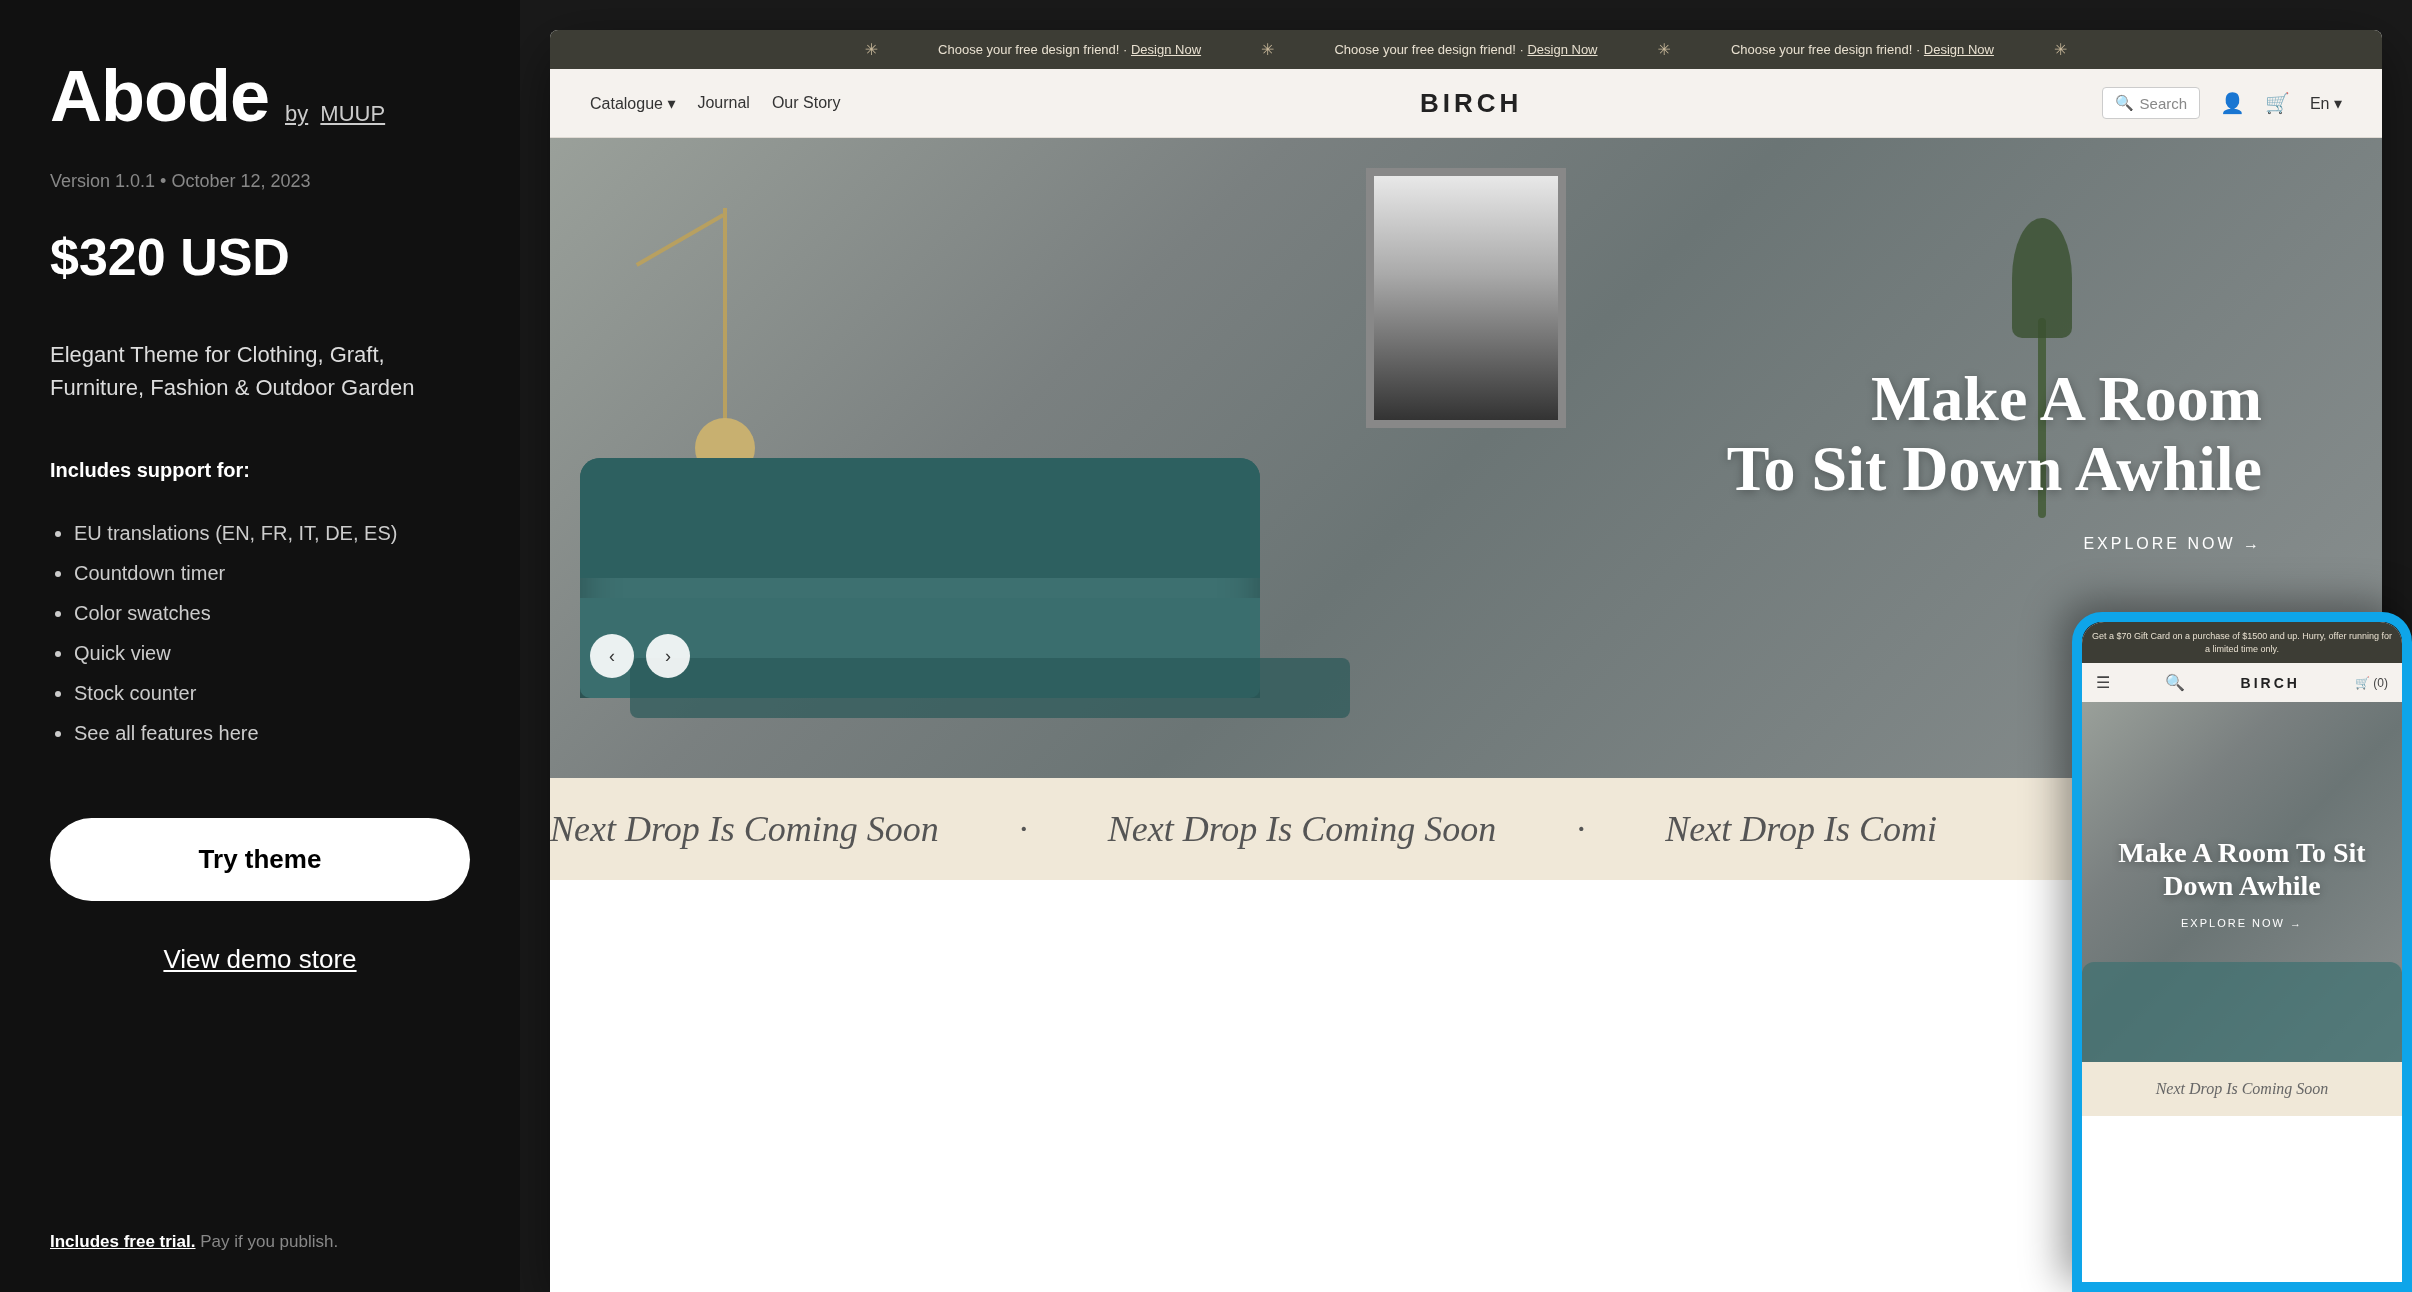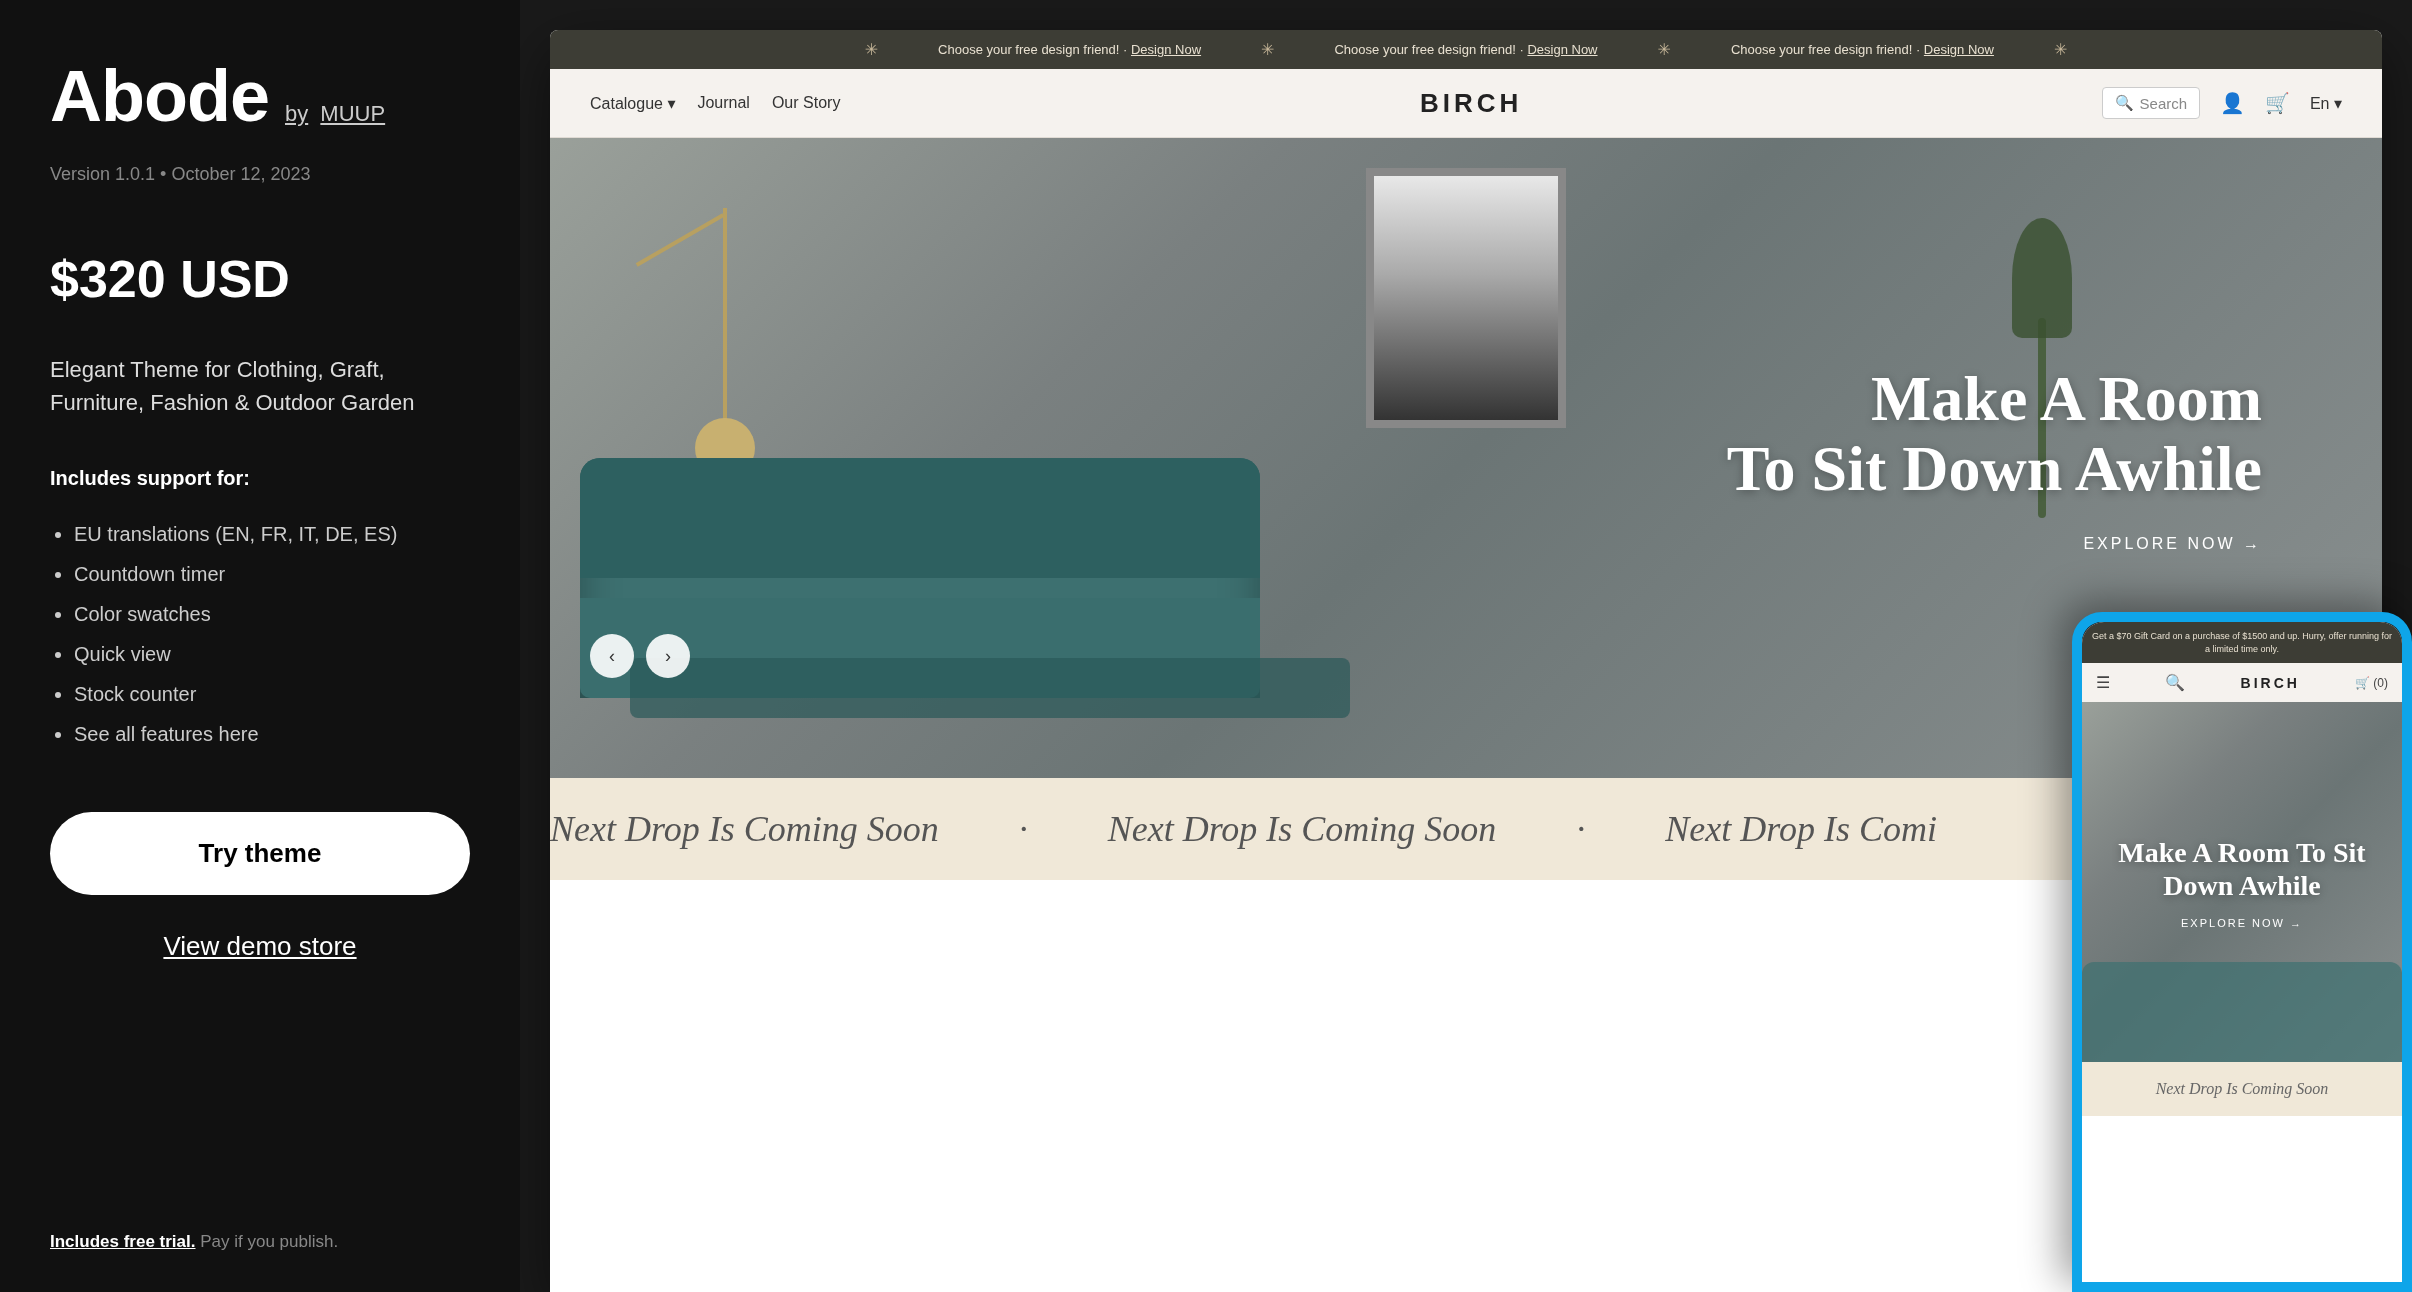--- a/index.html
+++ b/index.html
@@ -14,21 +14,21 @@
 
     
     .left-panel {
       width: 520px;
       min-width: 520px;
       background: #111;
       color: #fff;
       padding: 60px 50px 40px 50px;
       display: flex;
       flex-direction: column;
-      gap: 8px;
+      gap: 15px;
       height: 1292px;
       justify-content: flex-end;
     }
 
     .brand-title {
       font-size: 72px;
       font-weight: 700;
       letter-spacing: -1px;
       line-height: 1;
       margin-bottom: 6px;
@@ -42,21 +42,21 @@
 
     .brand-by span {
       text-decoration: underline;
       color: #ccc;
     }
 
     .version-info {
       font-size: 18px;
       color: #888;
       margin-top: 10px;
-      margin-bottom: 56px;
+      margin-bottom: 20px;
     }
 
     .price {
       font-size: 52px;
       font-weight: 700;
       margin-bottom: 36px;
     }
 
     .description {
       font-size: 22px;

